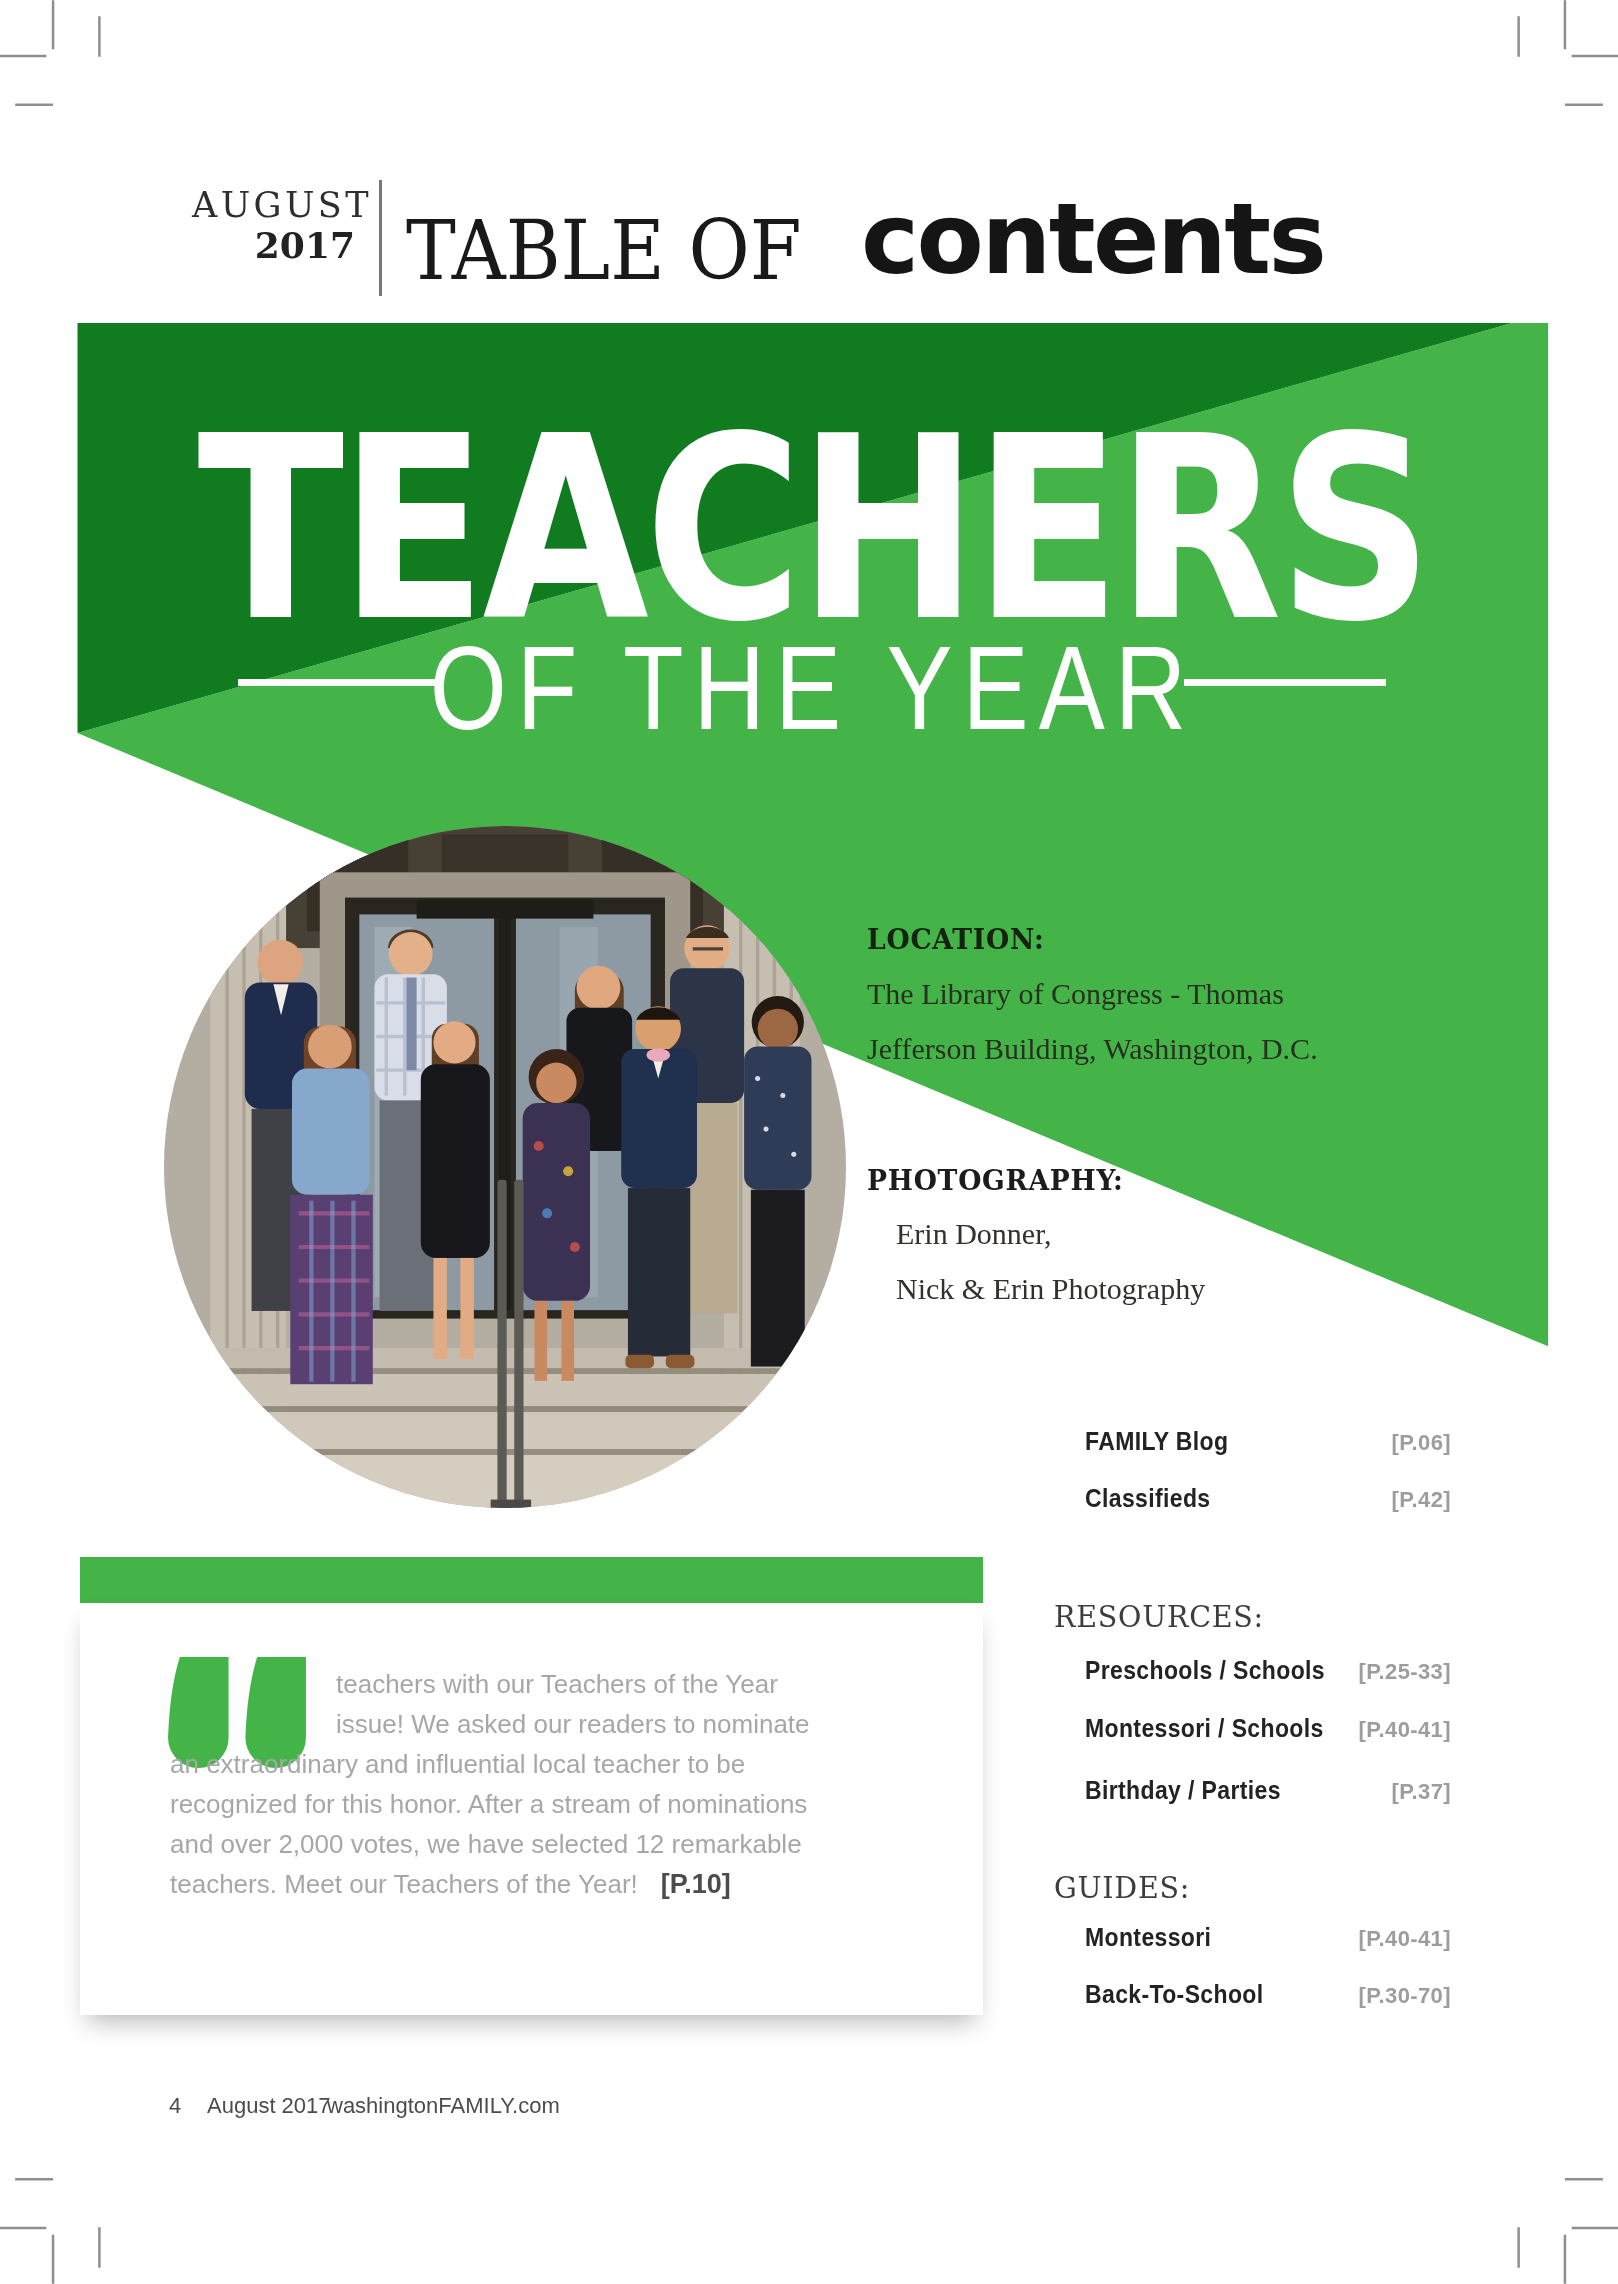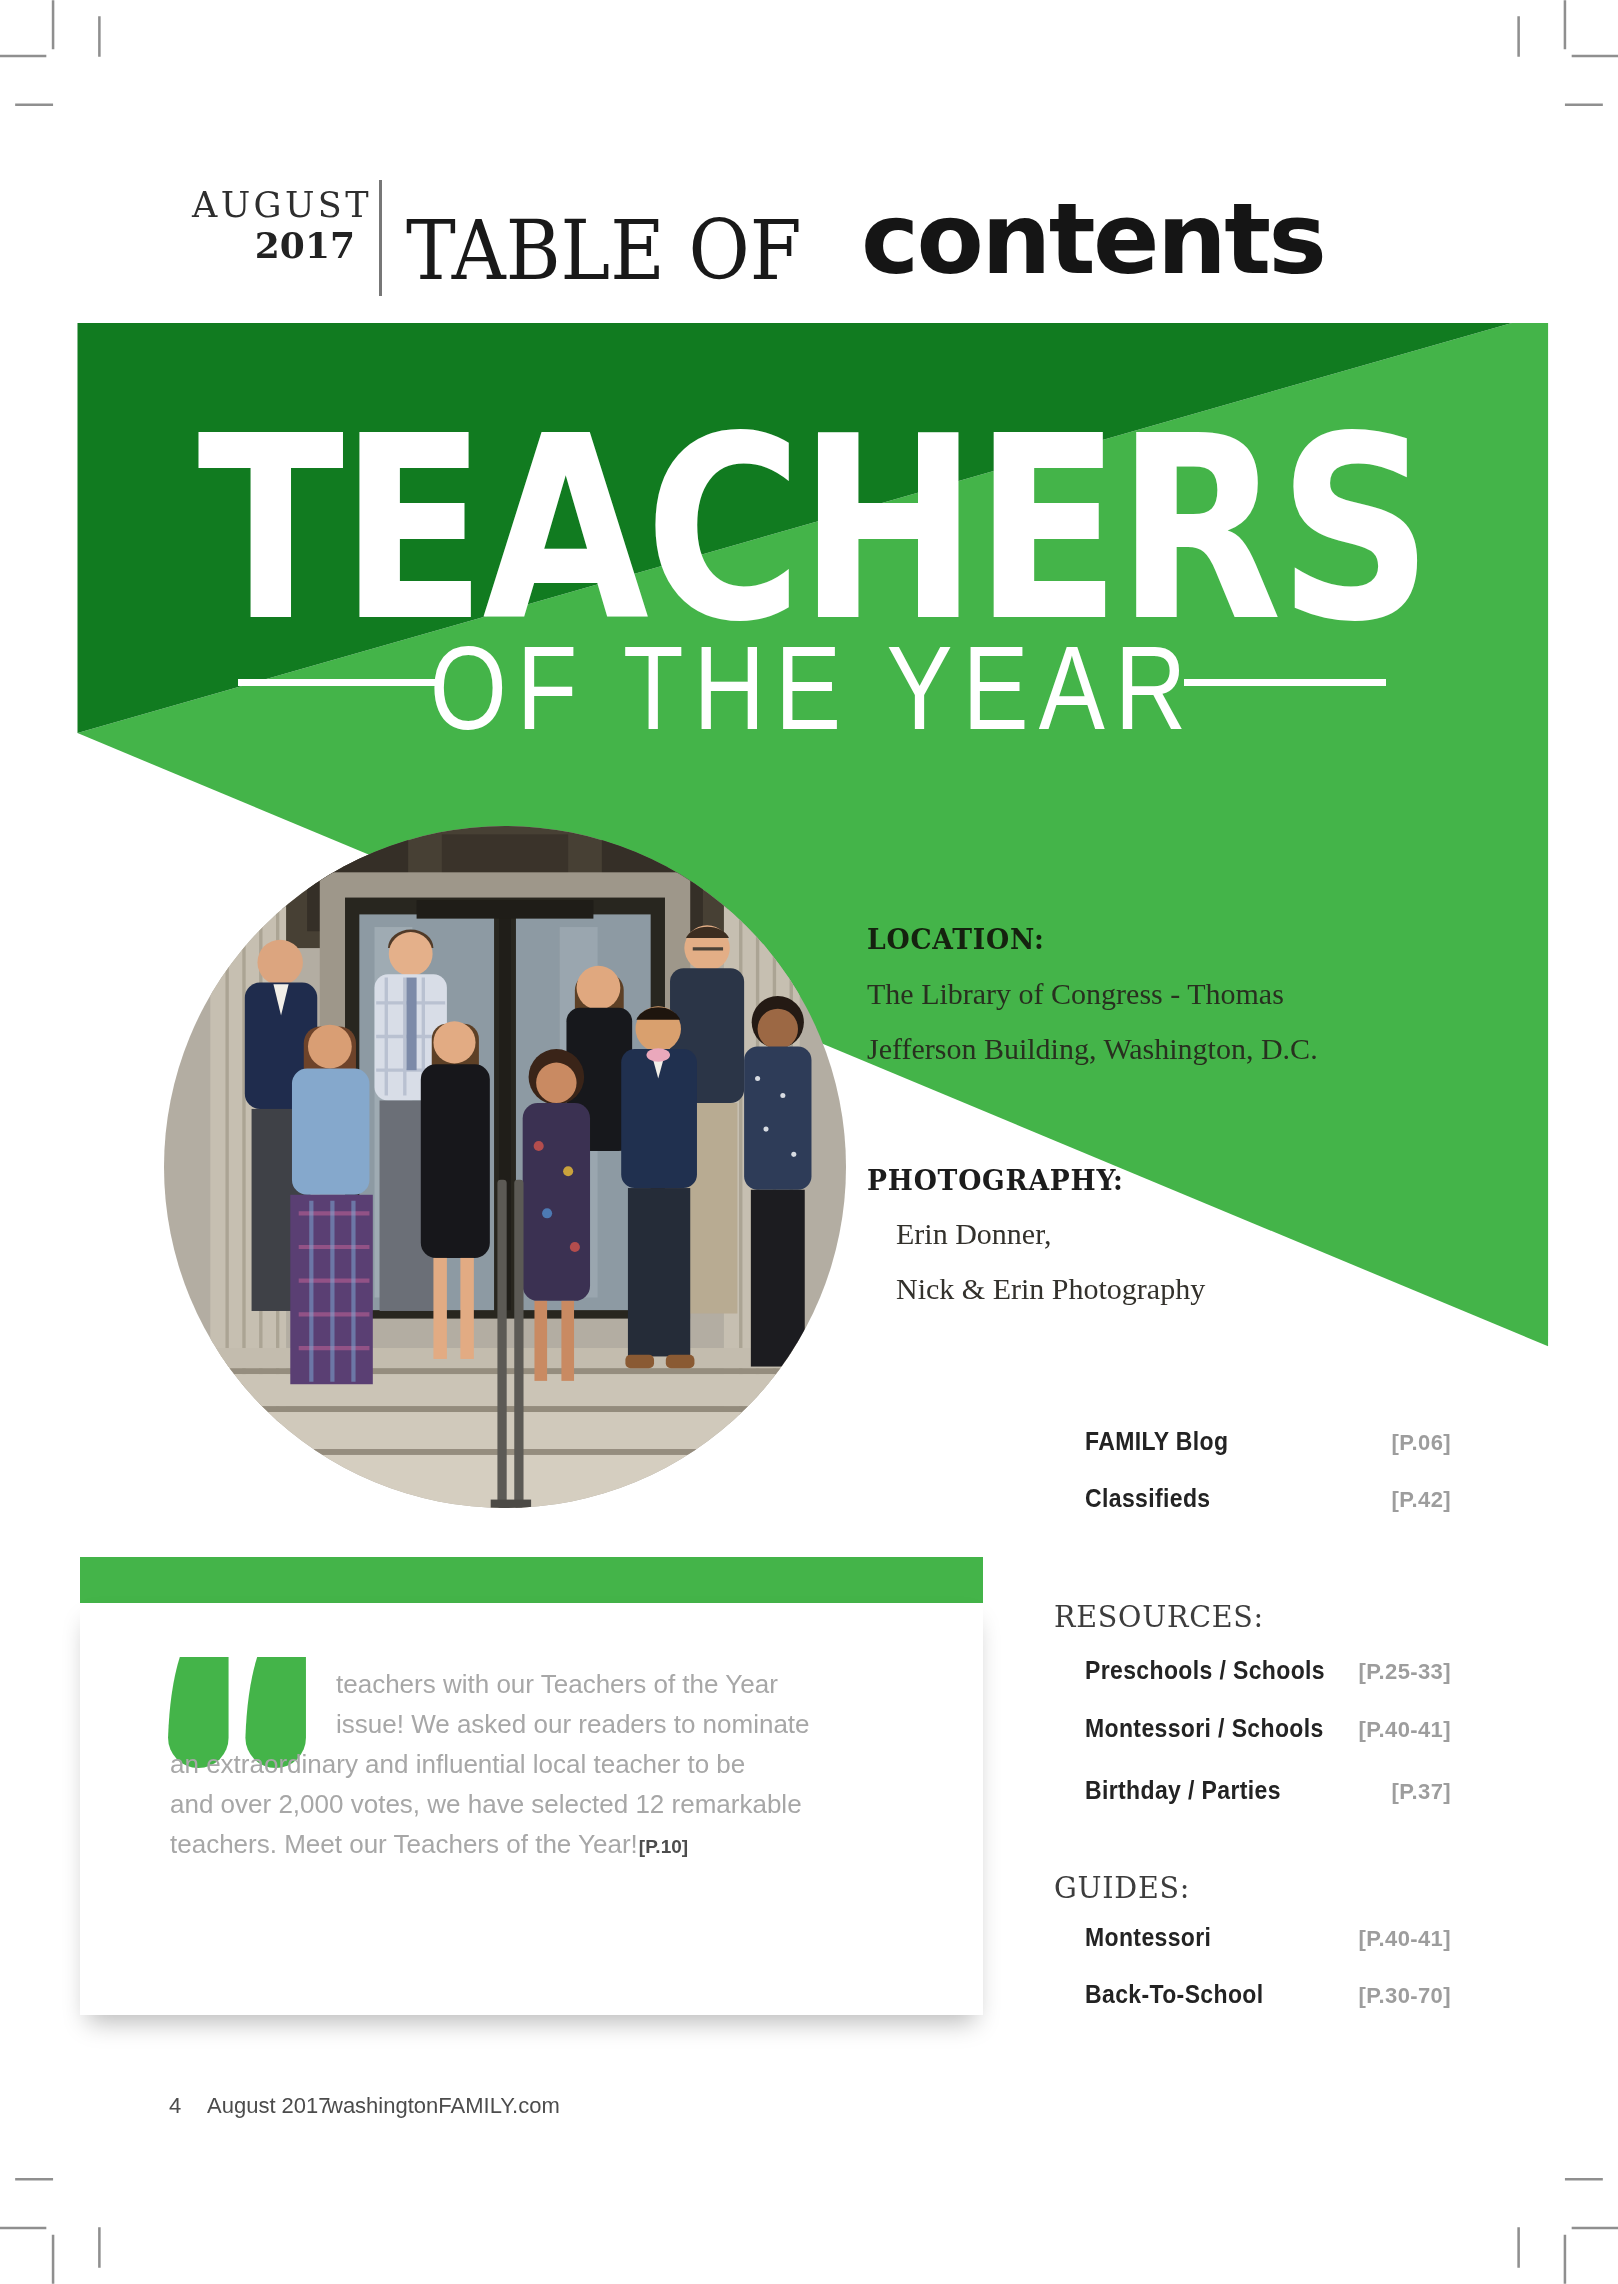--- a/index.html
+++ b/index.html
@@ -57,21 +57,21 @@
 
   
   .quote-bar{left:80px;top:1557px;width:903px;height:46px;background:var(--light-green);}
   .quote-card{left:80px;top:1603px;width:903px;height:412px;background:#ffffff;
           box-shadow:0 13.5px 23.6px -6.7px rgba(0,0,0,.28);}
   .quote-glyph{position:absolute;left:88px;top:54px;width:138px;height:111px;}
   .quote-text{position:absolute;left:90px;top:61px;width:784px;
           font-family:"Liberation Sans",sans-serif;font-size:26px;color:#a7a7a7;}
   .quote-text .ln{height:40px;line-height:40px;white-space:nowrap;}
   .quote-text .ln.indent{margin-left:166px;}
-  .pref{font-size:19px;font-weight:bold;color:#4c4c4c;margin-left:1px;}
+  .pref{font-size:27px;font-weight:bold;color:#4c4c4c;margin-left:23px;}
 
   
   .footer span{position:absolute;font-family:"Liberation Sans",sans-serif;font-size:22px;color:#4c4c4c;}
   .f-num{left:169px;top:2093px;}
   .f-issue{left:207px;top:2093px;}
   .f-site{left:327px;top:2093px;}
 
   .cropmarks{left:0;top:0;width:1618px;height:2284px;pointer-events:none;}
   .cropmarks path{stroke:#8f8f8f;stroke-width:3;fill:none;}
 </style>
@@ -273,20 +273,21 @@
   <div class="abs quote-bar"></div>
   <div class="abs quote-card">
     <svg class="quote-glyph" viewBox="0 0 164 132">
       <path d="M14 0 H72 V96 A36 36 0 1 1 0 96 Q2 38 14 0 Z" fill="#44b449"></path>
       <path d="M106 0 H164 V96 A36 36 0 1 1 92 96 Q94 38 106 0 Z" fill="#44b449"></path>
     </svg>
     <div class="quote-text">
       <div class="ln indent">teachers with our Teachers of the Year</div>
       <div class="ln indent">issue! We asked our readers to nominate</div>
       <div class="ln">an extraordinary and influential local teacher to be</div>
+      <div class="ln">recognized for this honor. After a stream of nominations</div>
       <div class="ln">and over 2,000 votes, we have selected 12 remarkable</div>
       <div class="ln">
         <span>teachers. Meet our Teachers of the Year!</span><span class="pref">[P.10]</span>
       </div>
     </div>
   </div>
 
   <div class="footer">
     <span class="f-num">4</span>
     <span class="f-issue">August 2017</span>

